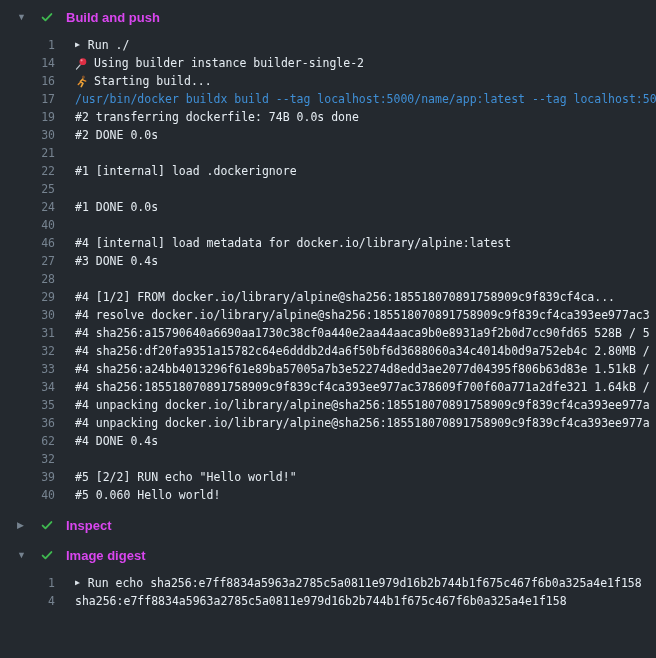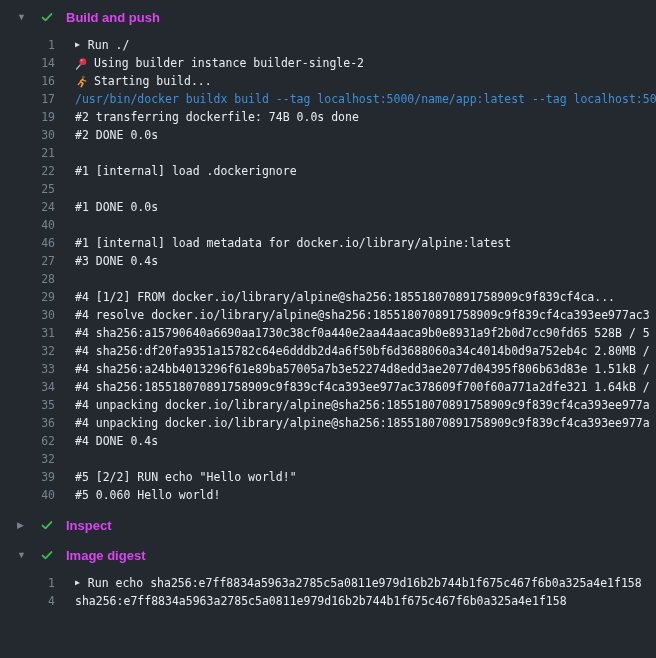--- a/index.html
+++ b/index.html
@@ -125,21 +125,21 @@
     <span class="content"><span class="t">#1 DONE 0.0s</span></span>
   </div>
 
   <div class="row">
     <span class="num">40</span>
     <span class="content"><span class="t"></span></span>
   </div>
 
   <div class="row">
     <span class="num">46</span>
-    <span class="content"><span class="t">#1 [internal] load metadata for docker.io/library/alpine:latest</span></span>
+    <span class="content"><span class="t">#4 [internal] load metadata for docker.io/library/alpine:latest</span></span>
   </div>
 
   <div class="row">
     <span class="num">27</span>
     <span class="content"><span class="t">#3 DONE 0.4s</span></span>
   </div>
 
   <div class="row">
     <span class="num">28</span>
     <span class="content"><span class="t"></span></span>

